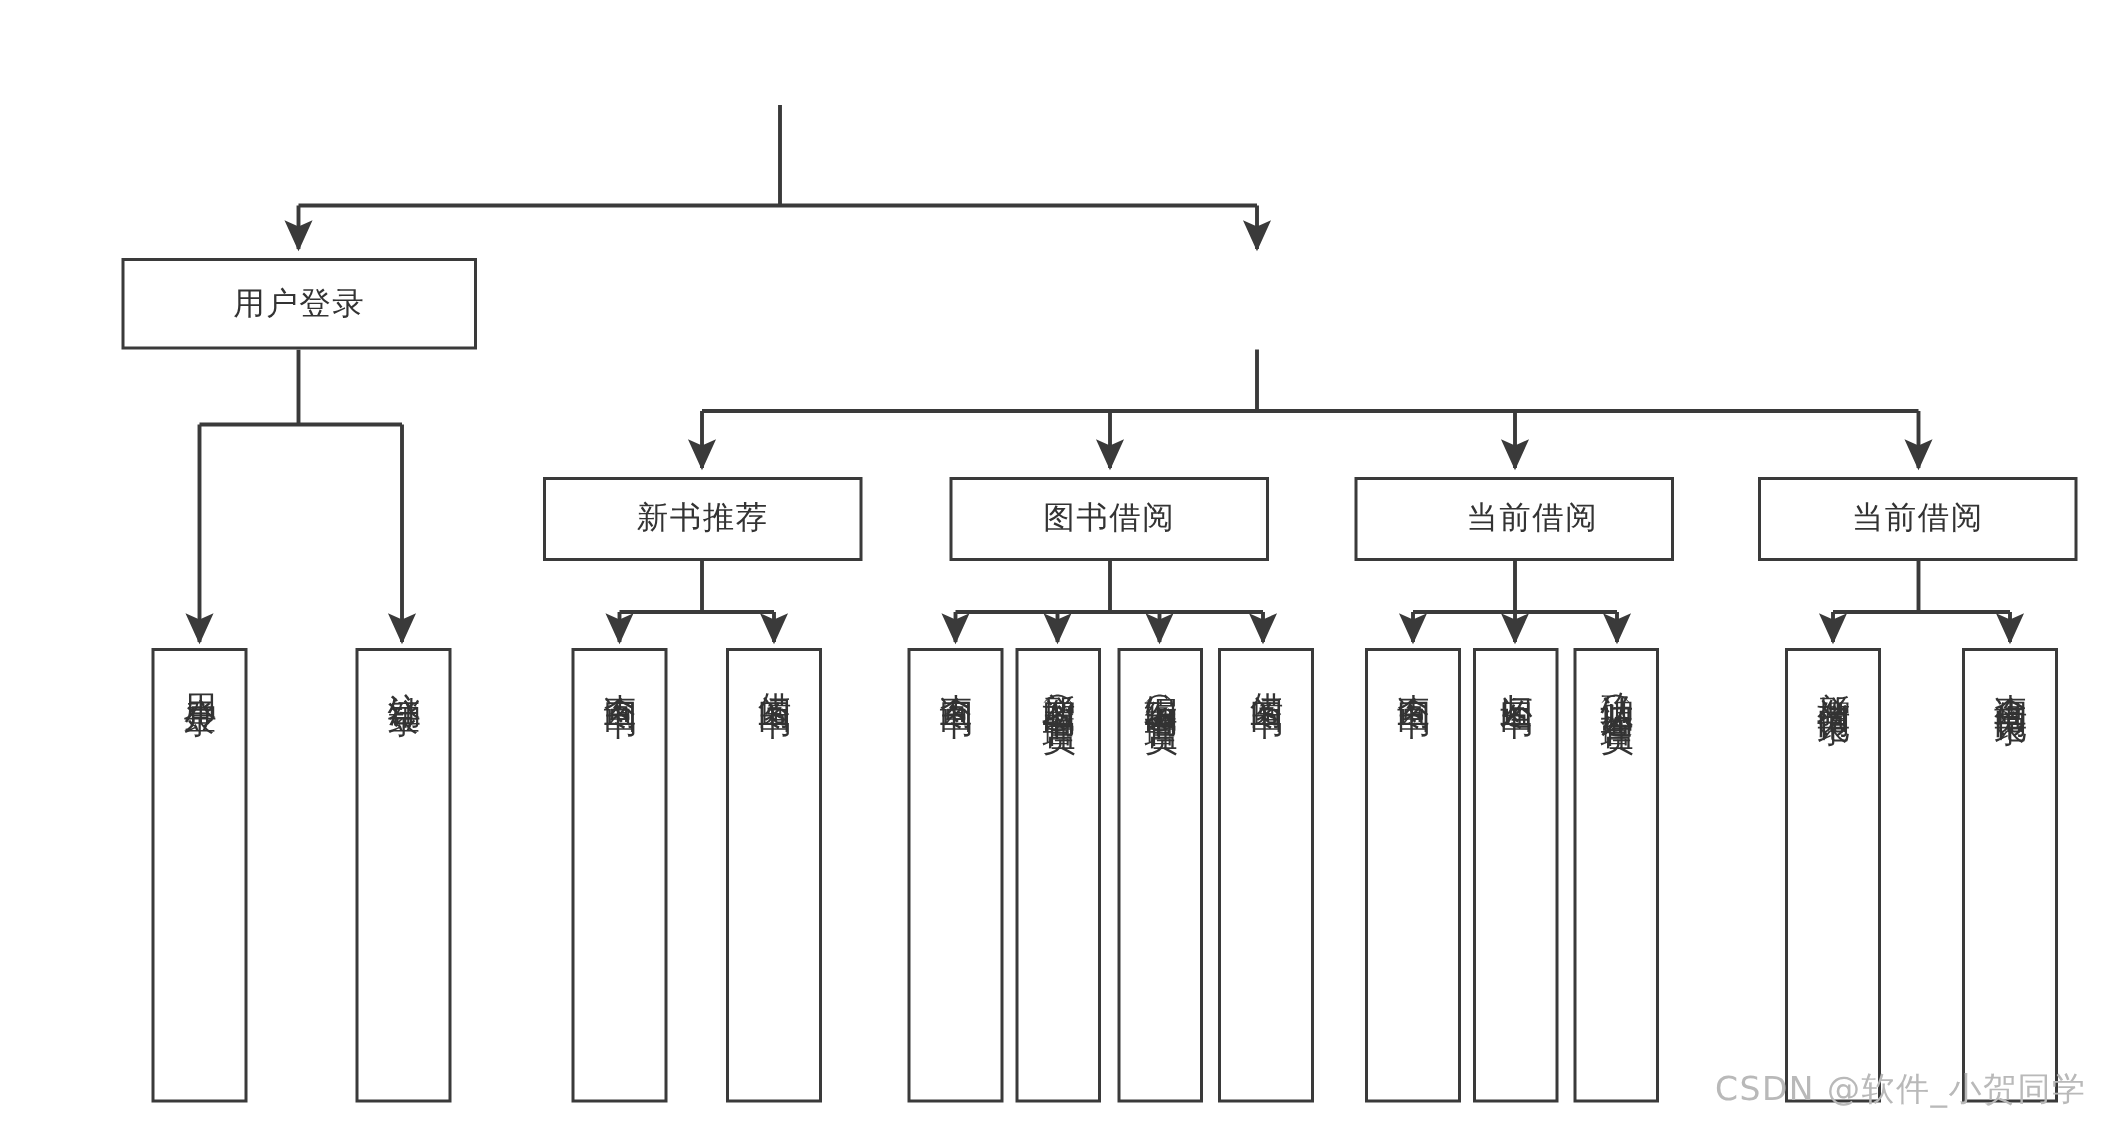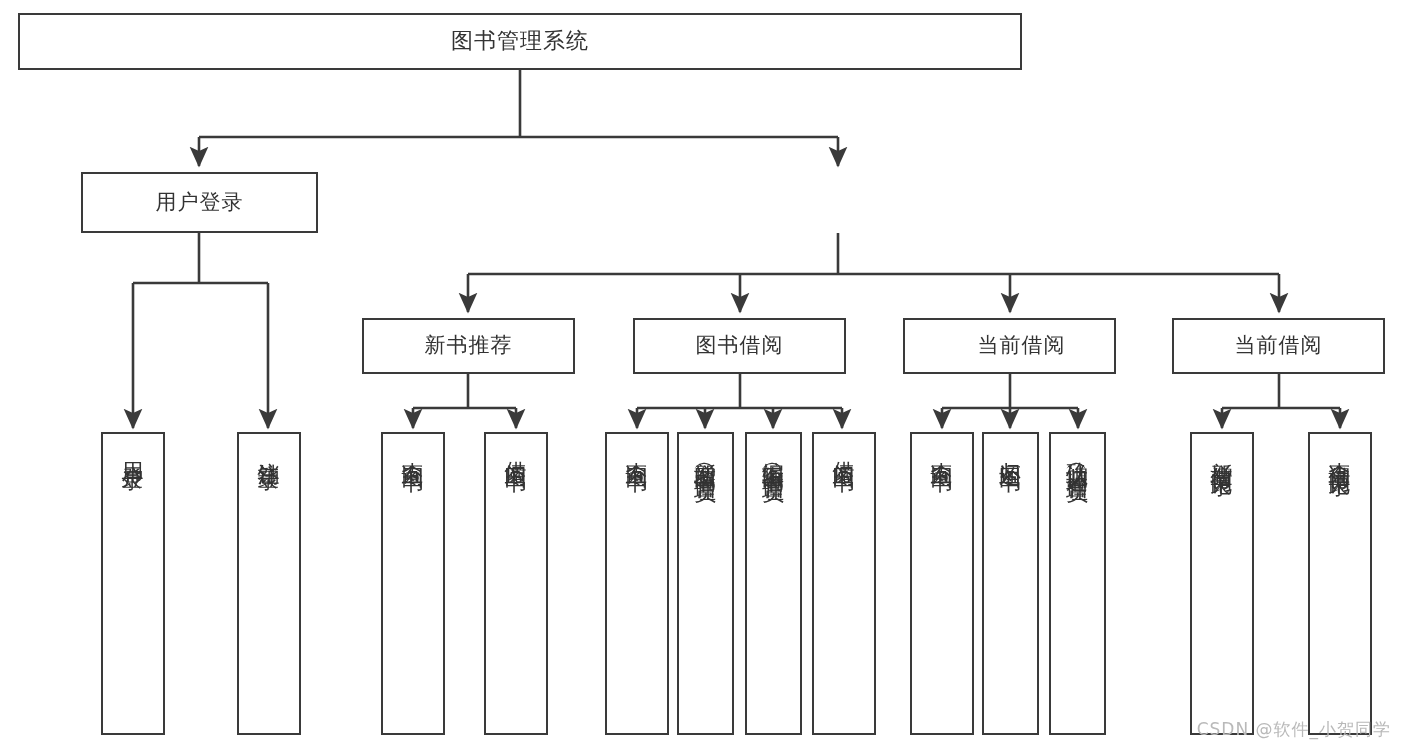--- a/index.html
+++ b/index.html
@@ -56,21 +56,21 @@
     position:absolute;
     left:0;top:0;
     width:1405px;height:747px;
     pointer-events:none;
   }
   
   .watermark{
     position:absolute;
     right:14px;
     bottom:6px;
-    font-size:17px;
+    font-size:22px;
     color:#b9b9b9;
     letter-spacing:1px;
     white-space:nowrap;
     user-select:none;
   }
 </style>
 </head>
 <body>
 
 <div id="canvas">
@@ -119,23 +119,20 @@
       <path d="M1010,408 L1010,428" marker-end="url(#arrow)"></path>
       <path d="M1078,408 L1078,428" marker-end="url(#arrow)"></path>
 
       <path d="M1279,374 L1279,408"></path>
       <path d="M1222,408 L1340,408"></path>
       <path d="M1222,408 L1222,428" marker-end="url(#arrow)"></path>
       <path d="M1340,408 L1340,428" marker-end="url(#arrow)"></path>
     </g>
   </svg>
 
-  <div class="node horiz root" style="left:18px;top:13px;width:1004px;height:57px;">
-    <span class="label">图书管理系统</span>
-  </div>
 
   <div class="node horiz" style="left:81px;top:172px;width:237px;height:61px;">
     <span class="label">用户登录</span>
   </div>
 
 
   <div class="node horiz" style="left:362px;top:318px;width:213px;height:56px;">
     <span class="label">新书推荐</span>
   </div>
 

